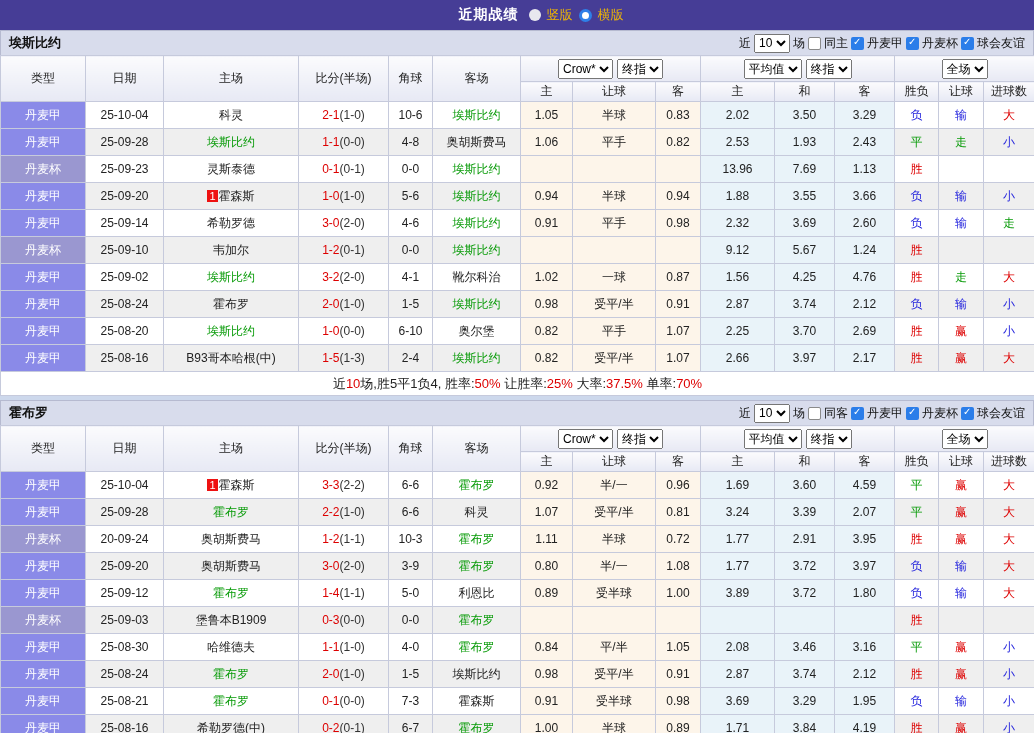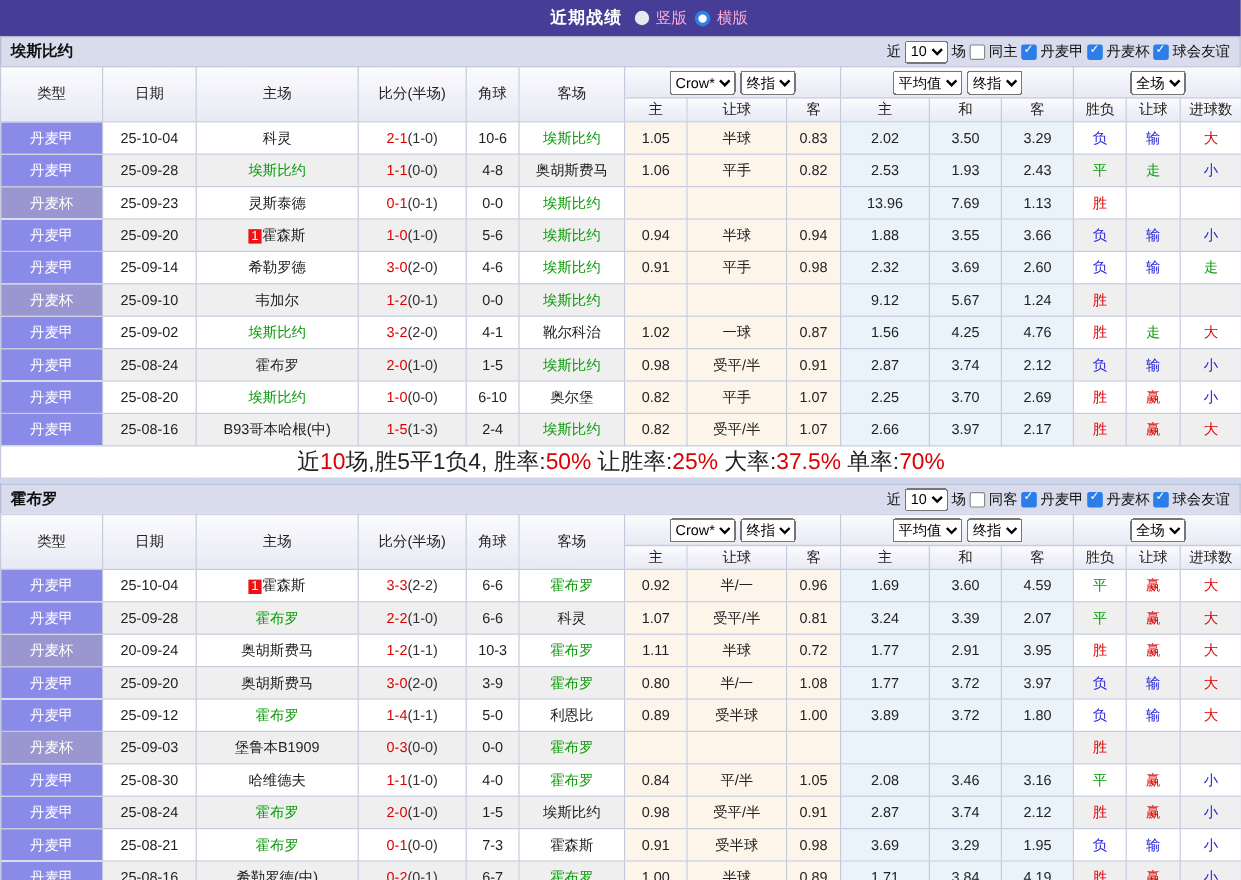--- a/index.html
+++ b/index.html
@@ -4,21 +4,21 @@
 <style>
   html,body{margin:0;padding:0;}
   body{width:1034px;background:#cdd8ec;font-family:"Liberation Sans","DejaVu Sans",sans-serif;}
   
   .topbar{height:30px;background:#463d96;display:flex;align-items:center;justify-content:center;gap:10px;}
   .topbar .title{color:#fff;font-weight:bold;font-size:14px;letter-spacing:1px;margin-left:48px;}
   .radio-group{display:flex;align-items:center;gap:6px;}
   .radio{display:inline-block;border-radius:50%;vertical-align:middle;cursor:pointer;}
   .radio-light{width:12px;height:12px;background:#e8e8ee;}
   .radio-blue{width:7px;height:7px;background:#fff;border:3px solid #2f7fe8;}
-  .radio-label{color:#f9a8d4;font-size:13px;cursor:pointer;}
+  .radio-label{color:#eab308;font-size:13px;cursor:pointer;}
   
   .section{background:#fff;}
   .section+.section{margin-top:4px;}
   .section-header{height:25px;background:#d8dcec;border:1px solid #b6bad0;border-bottom:none;display:flex;align-items:center;padding:0 8px;box-sizing:border-box;}
   .team-name{font-size:13px;font-weight:bold;color:#111;}
   .controls{margin-left:auto;display:flex;align-items:center;gap:3px;font-size:12px;color:#111;}
   .controls select{font-size:12px;height:19px;}
   .cb{display:inline-block;box-sizing:border-box;width:13px;height:13px;border-radius:2px;position:relative;cursor:pointer;vertical-align:-2px;}
   .cb-checked{background:#2b7de9;}
   .cb-checked::after{content:"✓";position:absolute;left:2px;top:-1px;color:#fff;font-size:10px;font-weight:bold;}
@@ -38,21 +38,21 @@
   td.odds-bg{background:#fdf5ea !important;}
   td.avg-bg{background:#e9f3f9 !important;}
   .c-r{color:#dd0000;}
   .c-b{color:#2424dd;}
   .c-g{color:#089b08;}
   .c-k{color:#222;}
   .team-green{color:#089b08;}
   .team-cell{cursor:pointer;}
   .badge{background:#ee1111;color:#fff;font-size:11px;padding:0 2px;margin-right:1px;}
   .ht{color:#333;}
-  tr.summary td{height:23px;background:#fff;font-size:19px;color:#222;}
+  tr.summary td{height:23px;background:#fff;font-size:13px;color:#222;}
 </style>
 </head>
 <body>
 
 <div class="topbar">
   <span class="title">近期战绩</span>
   <span class="radio-group">
     <span class="radio radio-light"></span>
     <span class="radio-label">竖版</span>
     <span class="radio radio-blue"></span>

